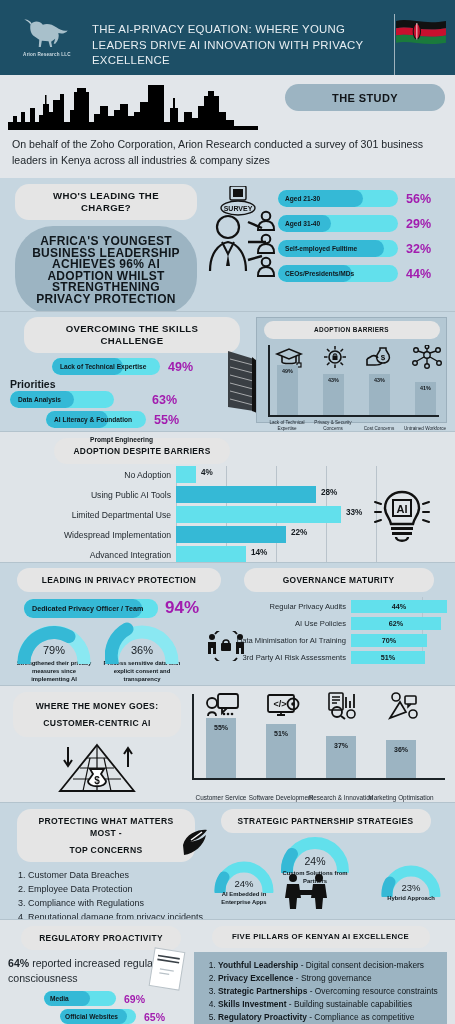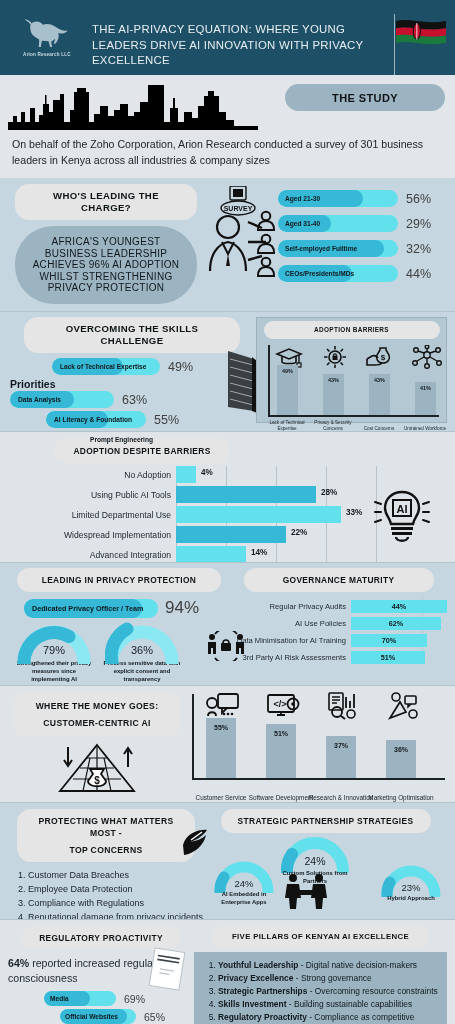--- a/index.html
+++ b/index.html
@@ -57,21 +57,21 @@
     font-size:8.6px; font-weight:700; letter-spacing:.35px;
     padding:6px 14px; text-align:center; line-height:12px;
   }
   .pill-h.big{ font-size:9.6px; }
 
   
   .row{ display:flex; }
   .col{ position:relative; }
   .blurb{
     margin:6px auto 0 auto; width:182px; background:#9cb4c2; border-radius:38px;
-    padding:10px 10px; text-align:center; font-size:10px; font-weight:400;
+    padding:10px 10px; text-align:center; font-size:12px; font-weight:700;
     line-height:11.5px; color:#10171c; letter-spacing:.3px;
   }
   .person-col{ width:72px; position:relative; }
   .survey-badge{ position:absolute; left:8px; top:2px; width:52px; height:30px;}
   .bizman{ position:absolute; left:0px; top:30px; width:68px; height:58px;}
   .tinyppl{ position:absolute; right:-2px; top:26px; width:24px; height:68px;}
 
   .agebars{ flex:1; padding-left:2px; }
   .agerow{ display:flex; align-items:center; height:21px; margin-bottom:4px; }
   .track{
@@ -79,21 +79,21 @@
     overflow:hidden; display:flex; align-items:center;
   }
   .fill{
     position:absolute; left:0; top:0; bottom:0; border-radius:9px;
     background:#35b9d6;
   }
   .track .lbl{
     position:relative; z-index:2; font-size:6.6px; font-weight:600;
     color:#10181d; padding-left:7px; white-space:nowrap;
   }
-  .pct{ font-size:12.5px; color:#404040; margin-left:8px; font-weight:400;}
+  .pct{ font-size:12.5px; color:#a21caf; margin-left:8px; font-weight:700;}
 
   
   .prio-label{ font-size:10.5px; font-weight:700; color:#11181d; margin:2px 0 1px 2px;}
   .sbar-row{ display:flex; align-items:center; margin-bottom:3px;}
   .sbar{ position:relative; height:17px; border-radius:9px; background:#62e0ec;
       display:flex; align-items:center; overflow:hidden;}
   .sbar .fill2{ position:absolute; left:0; top:0; bottom:0; background:#35b9d6; border-radius:9px;}
   .sbar .lbl{ position:relative; z-index:2; font-size:6.6px; font-weight:600;
       color:#0f171c; padding:0 8px; white-space:nowrap;}
 
@@ -277,21 +277,21 @@
           <div class="pill-h big" style="width:216px;">OVERCOMING THE SKILLS CHALLENGE</div>
         </div>
         <div class="sbar-row" style="margin-top:5px; padding-left:44px;">
           <div class="sbar" style="width:108px;">
             <div class="fill2" style="width:66%;"></div>
             <div class="lbl">Lack of Technical Expertise</div>
           </div>
           <div class="pct">49%</div>
         </div>
         <div class="prio-label">Priorities</div>
-        <div class="sbar-row" style="padding-left:2px;">
+        <div class="sbar-row" style="padding-left:2px;gap:30px;">
           <div class="sbar" style="width:104px;">
             <div class="fill2" style="width:62%;"></div>
             <div class="lbl">Data Analysis</div>
           </div>
           <div class="pct">63%</div>
         </div>
         <div class="sbar-row" style="padding-left:38px;">
           <div class="sbar" style="width:100px;">
             <div class="fill2" style="width:62%;"></div>
             <div class="lbl">AI Literacy &amp; Foundation</div>
@@ -697,21 +697,21 @@
         </div>
 
       </div>
 
       <div class="col" style="flex:1;">
         <div style="display:flex; justify-content:center;">
           <div class="pill-h" style="width:218px; font-size:7.8px; padding:5px 8px;">FIVE PILLARS OF KENYAN AI EXCELLENCE</div>
         </div>
         <div class="pillars-box">
           <ol>
-            <li><b>Youthful Leadership</b><span> - Digital native decision-makers</span></li>
+            <li><b>Youthful Leadership</b><span> - Digital consent decision-makers</span></li>
             <li><b>Privacy Excellence</b><span> - Strong governance</span></li>
             <li><b>Strategic Partnerships</b><span> - Overcoming resource constraints</span></li>
             <li><b>Skills Investment</b><span> - Building sustainable capabilities</span></li>
             <li><b>Regulatory Proactivity</b><span> - Compliance as competitive advantage</span></li>
           </ol>
         </div>
       </div>
     </div>
   </div>
 

